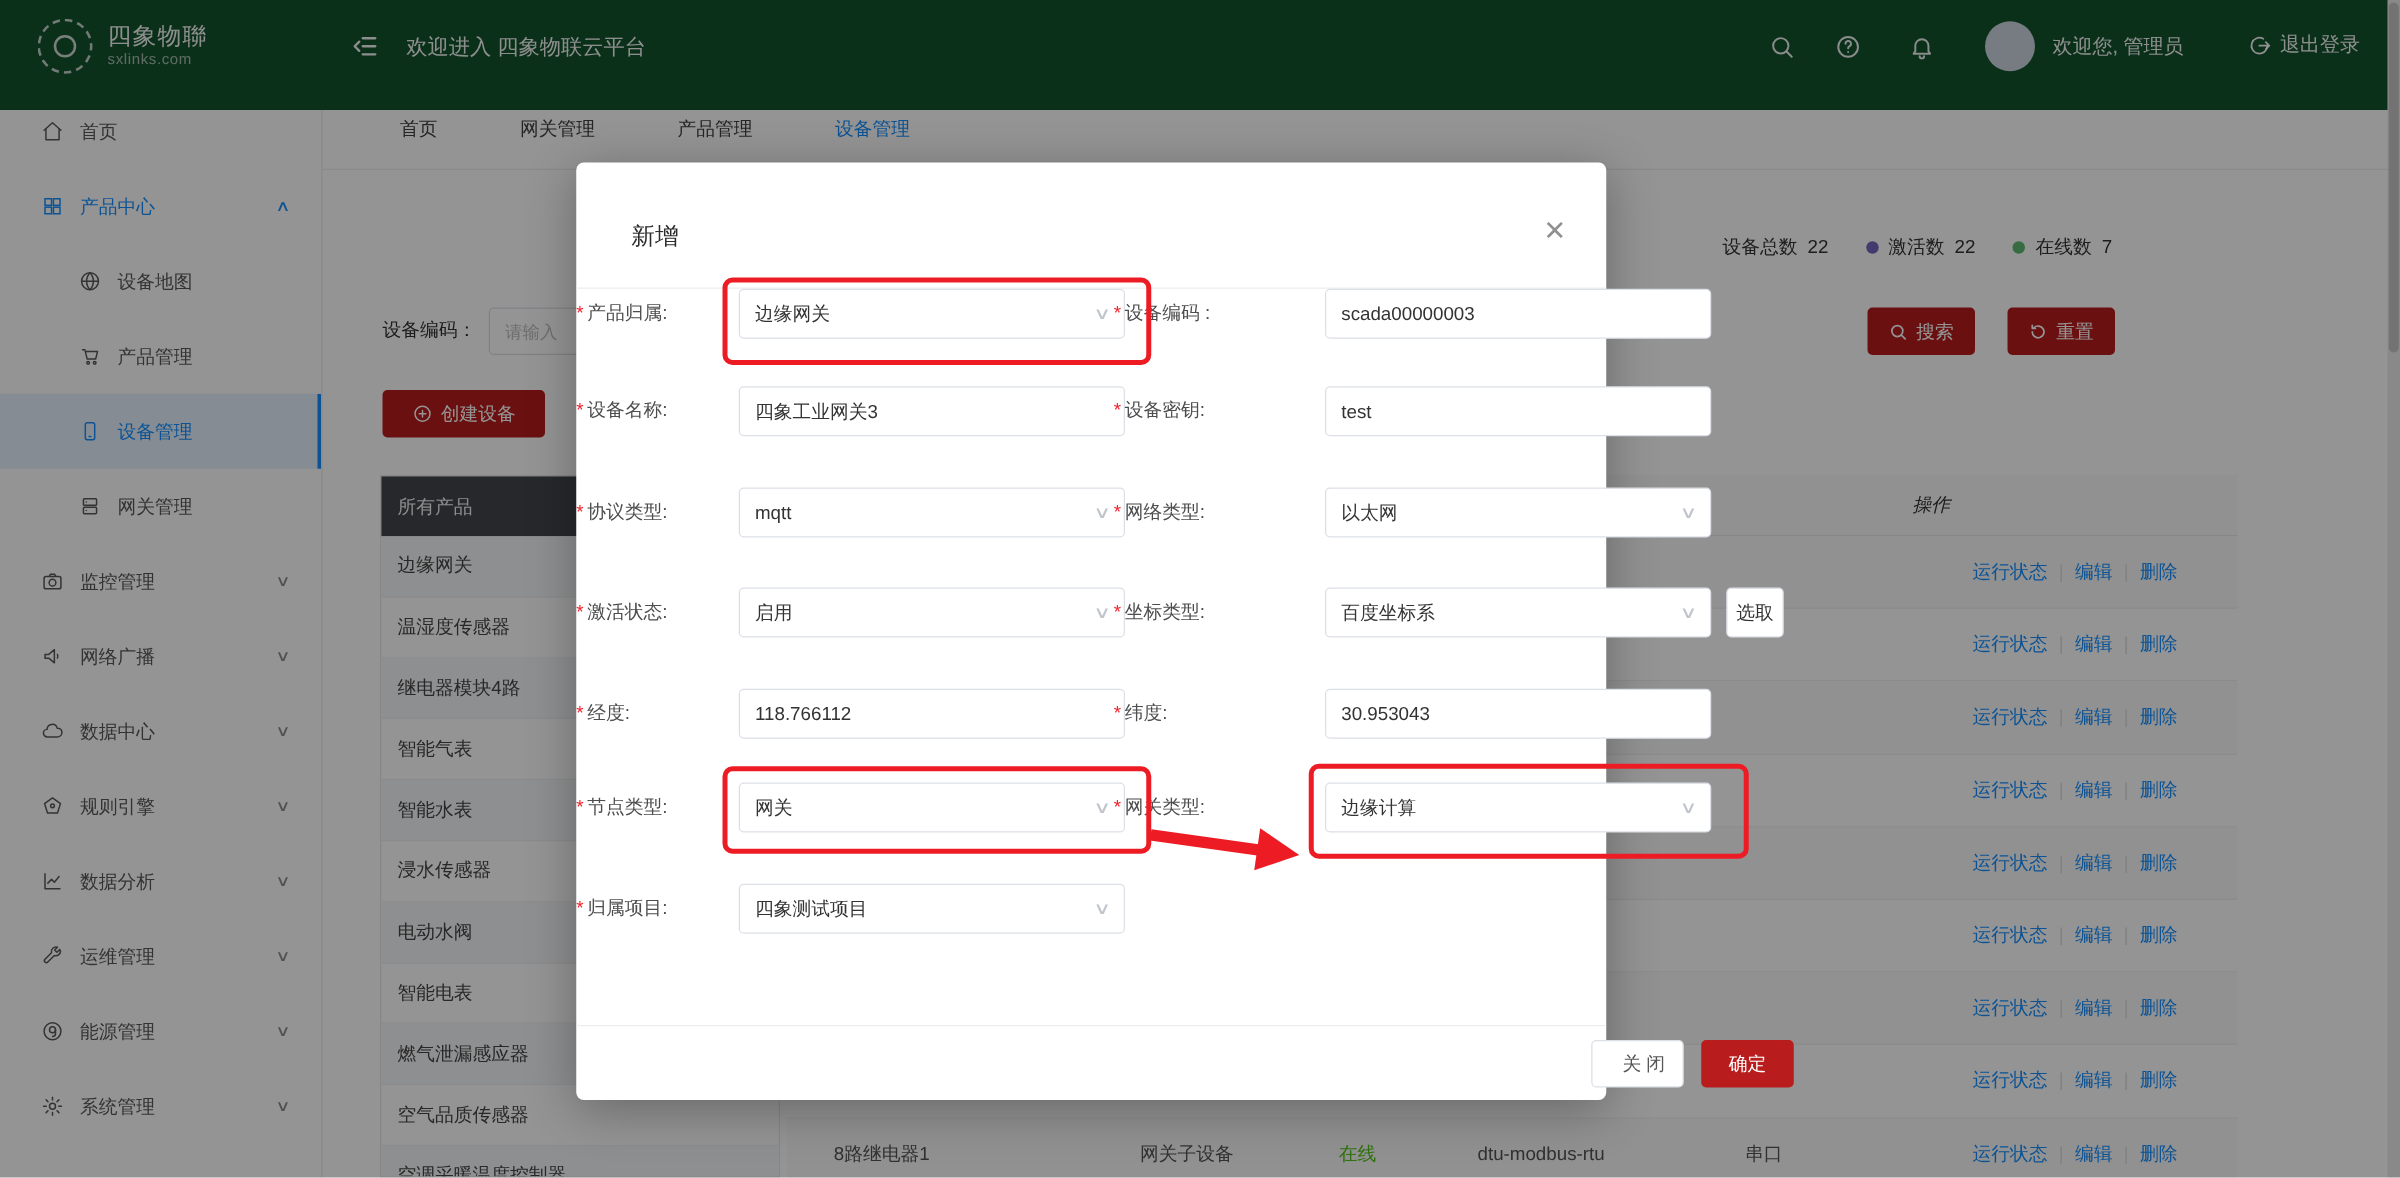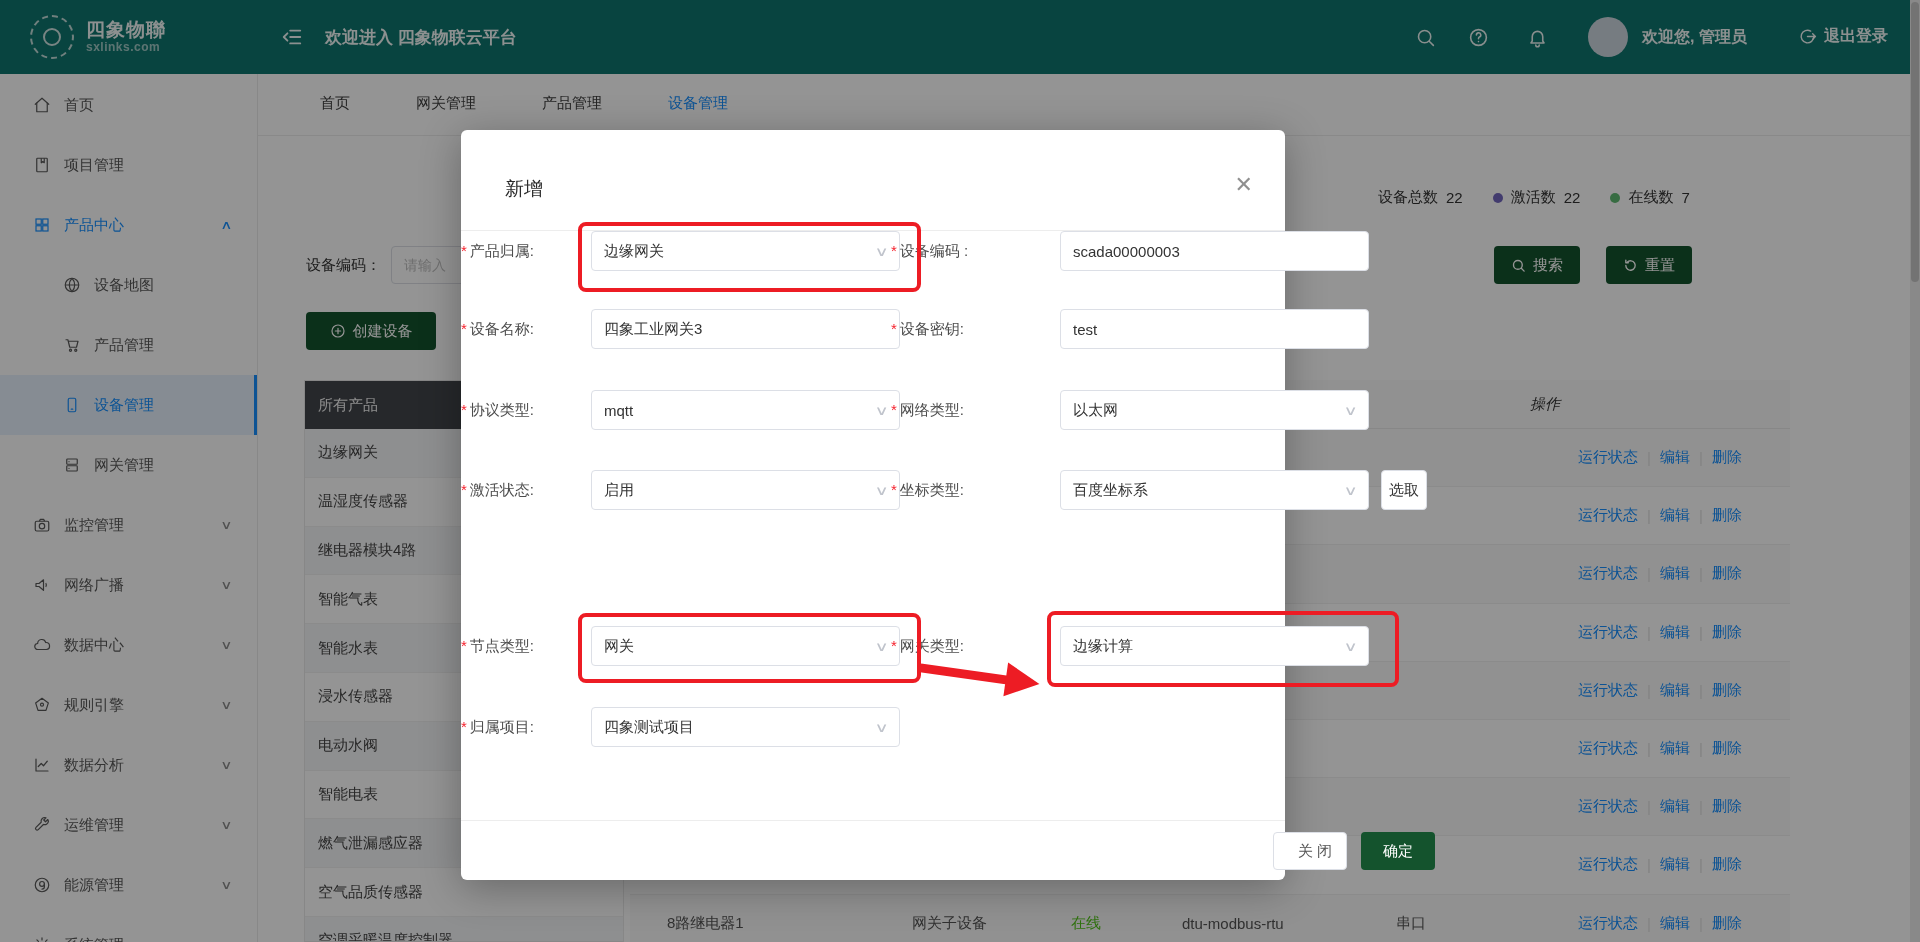--- a/index.html
+++ b/index.html
@@ -1,18 +1,18 @@
 <!DOCTYPE html>
 <html><head>
 <meta charset="utf-8">
 <style>
   html,body{margin:0;padding:0;width:1920px;height:942px;overflow:hidden;
     font-family:"Liberation Sans","DejaVu Sans",sans-serif;background:#fff;}
   
-  .topbar{position:absolute;left:0;top:0;width:1920px;height:74px;background:#0f766e;color:#fff;z-index:10;font-weight:bold;}
+  .topbar{position:absolute;left:0;top:0;width:1920px;height:88px;background:#14532d;color:#fff;z-index:10;}
   .logo{position:absolute;left:0;top:0;width:257px;height:74px;display:flex;align-items:center;}
   .logo-circle{width:40px;height:40px;margin-left:30px;border:2px dashed rgba(255,255,255,.75);border-radius:50%;
     display:flex;align-items:center;justify-content:center;}
   .logo-circle .dot{width:14px;height:14px;border:2px solid rgba(255,255,255,.8);border-radius:50%;}
   .logo-text{margin-left:12px;line-height:1.15;}
   .logo-title{font-size:19px;color:rgba(255,255,255,.95);letter-spacing:1px;}
   .logo-sub{font-size:12px;color:rgba(255,255,255,.6);letter-spacing:.5px;}
   .collapse-ic{position:absolute;left:280px;top:26px;color:rgba(255,255,255,.95);}
   .tb-welcome{position:absolute;left:325px;top:26px;font-size:17px;color:rgba(255,255,255,.95);}
   .tb-ic{position:absolute;top:27px;color:rgba(255,255,255,.92);cursor:pointer;}
@@ -37,21 +37,21 @@
   .tab.active{color:#1890ff;border-bottom-color:#1890ff;}
   
   .stats{position:absolute;left:1378px;top:188px;display:flex;align-items:center;gap:30px;font-size:15px;color:#333;z-index:8;}
   .stat{display:flex;align-items:center;gap:8px;}
   .dotc{width:10px;height:10px;border-radius:50%;display:inline-block;}
   .filter{position:absolute;left:306px;top:246px;display:flex;align-items:center;z-index:8;}
   .filter .flb{font-size:15px;color:#333;margin-right:10px;line-height:38px;}
   .filter input{width:208px;height:38px;border:1px solid #dcdfe6;border-radius:4px;padding:0 12px;font-size:14px;color:#333;box-sizing:border-box;outline:none;}
   .filter input::placeholder{color:#bfbfbf;}
   .btn{display:flex;align-items:center;justify-content:center;gap:7px;border-radius:4px;font-size:15px;cursor:pointer;box-sizing:border-box;}
-  .btn-primary{background:#14532d;color:#fff;border:none;}
+  .btn-primary{background:#b91c1c;color:#fff;border:none;}
   .btn-search{position:absolute;left:1494px;top:246px;width:86px;height:38px;z-index:8;}
   .btn-reset{position:absolute;left:1606px;top:246px;width:86px;height:38px;z-index:8;}
   .btn-create{position:absolute;left:306px;top:312px;width:130px;height:38px;z-index:8;}
   
   .ppanel{position:absolute;left:304px;top:380px;width:320px;height:562px;border:1px solid #e8e8e8;box-sizing:border-box;overflow:hidden;z-index:8;background:#fff;}
   .phead{height:48px;background:#43464b;color:#f2f2f2;font-size:15px;display:flex;align-items:center;padding-left:13px;}
   .pitem{height:47.8px;display:flex;align-items:center;padding-left:13px;font-size:15px;color:#454545;border-bottom:1px solid #efefef;cursor:pointer;}
   .pitem:nth-child(even){background:#f5f6f8;}
   
   .dtable{position:absolute;left:630px;top:380px;width:1160px;height:562px;z-index:8;background:#fff;}
@@ -161,27 +161,20 @@
 
 <div class="sidebar">
   <div class="menu">
     <div class="mi">
       <svg width="18" height="18" viewBox="0 0 24 24" fill="none" stroke="currentColor" stroke-width="1.6" stroke-linecap="round" stroke-linejoin="round">
           <path d="M3 11l9-8 9 8"></path>
           <path d="M5 9.5V21h14V9.5"></path>
         </svg>
       <span class="lb">首页</span>
     </div>
-    <div class="mi">
-      <svg width="18" height="18" viewBox="0 0 24 24" fill="none" stroke="currentColor" stroke-width="1.6" stroke-linejoin="round">
-          <rect x="5" y="3" width="14" height="18" rx="1"></rect>
-          <path d="M15 3v6l-2-1.6L11 9V3"></path>
-        </svg>
-      <span class="lb">项目管理</span>
-    </div>
     <div class="mi blue">
       <svg width="18" height="18" viewBox="0 0 24 24" fill="none" stroke="currentColor" stroke-width="1.6">
           <rect x="4" y="4" width="7" height="7"></rect>
           <rect x="13" y="4" width="7" height="7"></rect>
           <rect x="4" y="13" width="7" height="7"></rect>
           <rect x="13" y="13" width="7" height="7"></rect>
         </svg>
       <span class="lb">产品中心</span>
       <span class="chv">∧</span>
     </div>
@@ -498,20 +491,26 @@
       <span class="caret">∨</span>
     </div>
     <span class="f-label l2"><span class="req">*</span><span>坐标类型:</span></span>
     <div class="f-select i2">
       <span>百度坐标系</span>
       <span class="caret">∨</span>
     </div>
     <button class="pick-btn">选取</button>
   </div>
 
+  <div class="f-row r5">
+    <span class="f-label l1"><span class="req">*</span><span>经度:</span></span>
+    <input class="f-input i1" value="118.766112" style="">
+    <span class="f-label l2"><span class="req">*</span><span>纬度:</span></span>
+    <input class="f-input i2" value="30.953043" style="">
+  </div>
 
   <div class="f-row r6">
     <span class="f-label l1"><span class="req">*</span><span>节点类型:</span></span>
     <div class="f-select i1">
       <span>网关</span>
       <span class="caret">∨</span>
     </div>
     <span class="f-label l2"><span class="req">*</span><span>网关类型:</span></span>
     <div class="f-select i2">
       <span>边缘计算</span>

